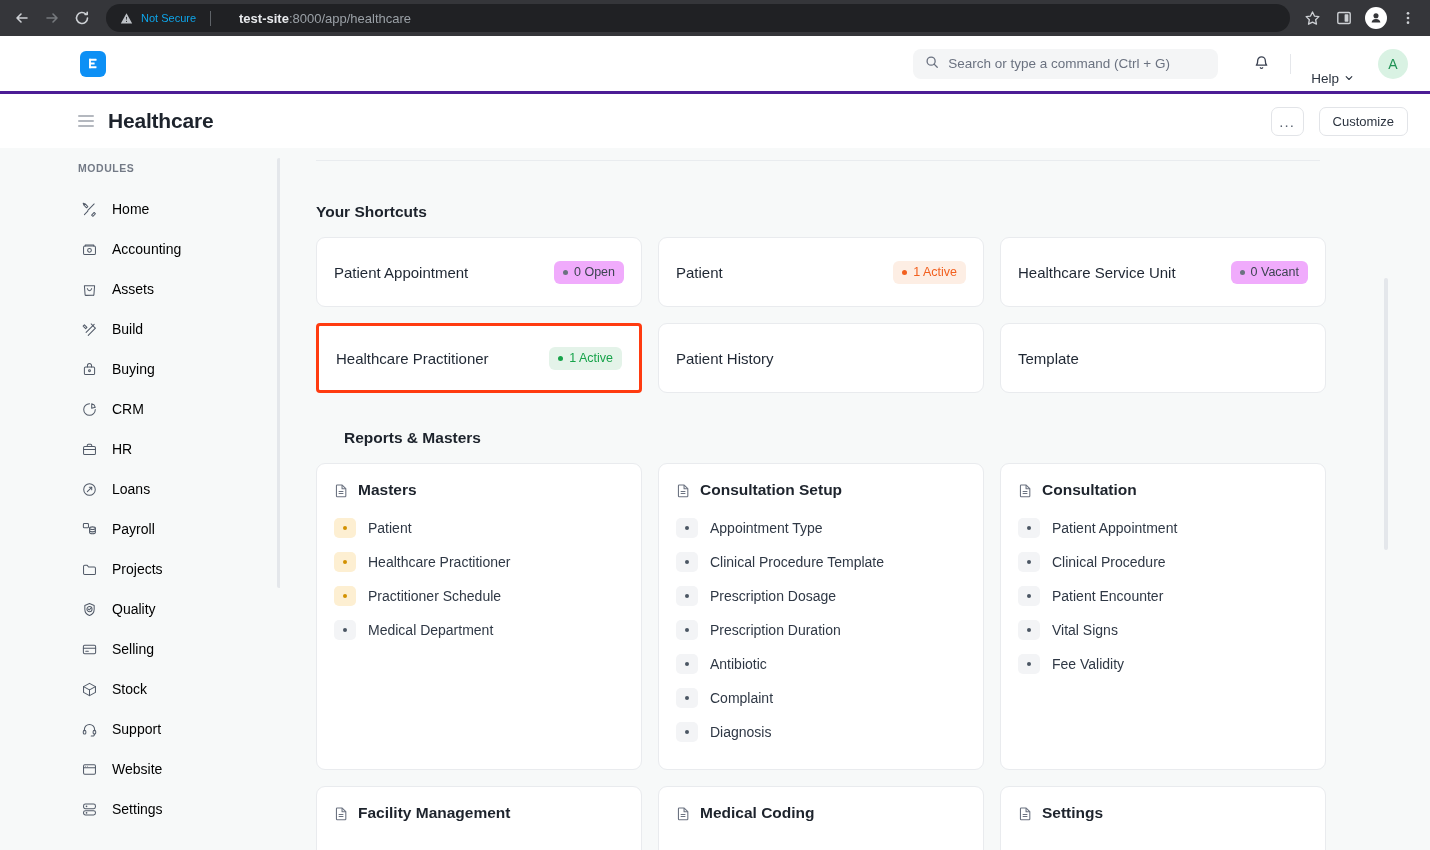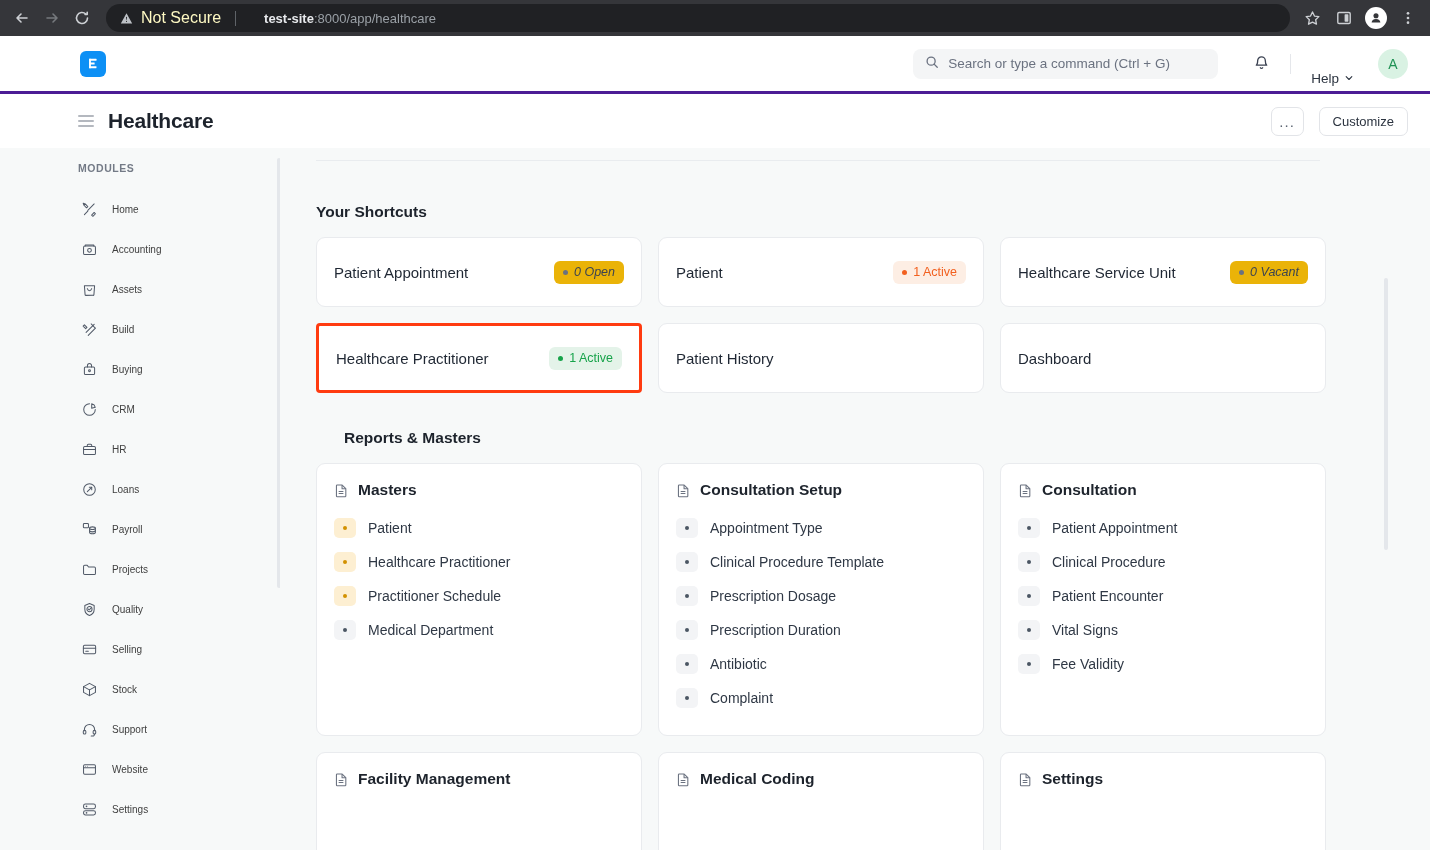--- a/index.html
+++ b/index.html
@@ -32,21 +32,21 @@
     margin-left: 8px;
     background: #202124;
     border-radius: 14px;
     display: flex; align-items: center;
     padding: 0 14px;
     gap: 8px;
     min-width: 0;
   }
   .not-secure-icon { color: #bdc1c6; display: flex; align-items: center; }
   .not-secure-txt {
-    color: #fef9c3; font-size: 16px; white-space: nowrap;
+    color: #0ea5e9; font-size: 11px; white-space: nowrap;
   }
   .omni-divider {
     width: 1px; height: 15px; background: #5f6368; margin: 0 6px;
   }
   .url-text {
     font-size: 13px; color: #9aa0a6; white-space: nowrap;
     overflow: hidden; text-overflow: ellipsis; margin-left: 14px;
   }
   .url-text b { color: #e8eaed; font-weight: 700; }
   .chrome-right { display: flex; align-items: center; gap: 4px; margin-left: 6px; }
@@ -154,21 +154,21 @@
   .side-item {
     display: flex; align-items: center; gap: 14px;
     height: 40px; padding-left: 3px;
     color: #2b3340;
   }
   .side-item .sico {
     width: 17px; height: 17px; flex: none;
     display: flex; align-items: center; justify-content: center;
     color: #515a68;
   }
-  .side-item .slabel { font-size: 10px; color: #404040; }
+  .side-item .slabel { font-size: 14px; color: #000000; }
   .sidebar-scroll {
     position: absolute; left: 277px; top: 10px;
     width: 4px; height: 430px;
     background: #e4e7eb; border-radius: 2px;
   }
 
   
   .main {
     flex: 1 1 auto; position: relative;
     padding: 0 0 0 36px;
@@ -200,21 +200,21 @@
   .shortcut.selected {
     border: 3px solid #ff3b10;
     border-radius: 4px;
   }
   .badge {
     display: inline-flex; align-items: center; gap: 6px;
     height: 23px; border-radius: 6px; padding: 0 9px;
     font-size: 12.5px; white-space: nowrap;
   }
   .badge .dot { width: 5px; height: 5px; border-radius: 50%; flex: none; }
-  .badge.gray { background: #eab308; color: #3d4椅; color: #3c4450; font-style: italic; }
+  .badge.gray { background: #f0abfc; color: #3d4椅; color: #3c4450; }
   .badge.gray .dot { background: #6b7280; }
   .badge.orange { background: #fdeee4; color: #f2601f; }
   .badge.orange .dot { background: #f2601f; }
   .badge.green { background: #e4f3e9; color: #17a34a; }
   .badge.green .dot { background: #17a34a; }
 
   
   .linkcard {
     background: #fff; border: 1px solid #e9ebee; border-radius: 9px;
     padding: 17px 17px 20px 17px;
@@ -561,21 +561,21 @@
           <span class="sc-title">Healthcare Practitioner</span>
           <span class="badge green">
             <span class="dot"></span>
             <span>1 Active</span>
           </span>
         </div>
         <div class="shortcut">
           <span class="sc-title">Patient History</span>
         </div>
         <div class="shortcut">
-          <span class="sc-title">Dashboard</span>
+          <span class="sc-title">Template</span>
         </div>
       </div>
 
     <div class="section-title rm">Reports &amp; Masters</div>
     <div class="grid3" id="reports-grid">
         <div class="linkcard">
           <div class="lc-head">
             <span class="doc-icon">
               <svg width="15" height="15" viewBox="0 0 16 16" fill="none" stroke="currentColor" stroke-width="1.15" stroke-linejoin="round">
                 <path d="M3.4 2.2h5.3l3.9 3.9v7.7a.8.8 0 0 1-.8.8H3.4a.8.8 0 0 1-.8-.8V3a.8.8 0 0 1 .8-.8z"></path>
@@ -650,20 +650,26 @@
               <i></i>
             </span>
             <span class="lbl">Antibiotic</span>
           </div>
           <div class="lc-item">
             <span class="chip ">
               <i></i>
             </span>
             <span class="lbl">Complaint</span>
           </div>
+          <div class="lc-item">
+            <span class="chip ">
+              <i></i>
+            </span>
+            <span class="lbl">Diagnosis</span>
+          </div>
         </div>
         <div class="linkcard">
           <div class="lc-head">
             <span class="doc-icon">
               <svg width="15" height="15" viewBox="0 0 16 16" fill="none" stroke="currentColor" stroke-width="1.15" stroke-linejoin="round">
                 <path d="M3.4 2.2h5.3l3.9 3.9v7.7a.8.8 0 0 1-.8.8H3.4a.8.8 0 0 1-.8-.8V3a.8.8 0 0 1 .8-.8z"></path>
                 <path d="M8.6 2.2v4h4"></path>
                 <path d="M5 9h5M5 11.2h5"></path>
               </svg>
             </span>

